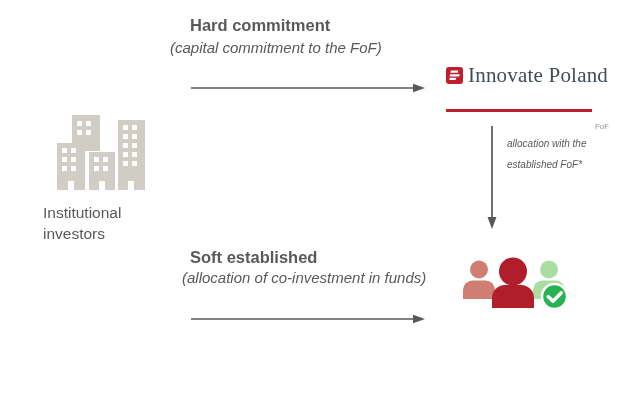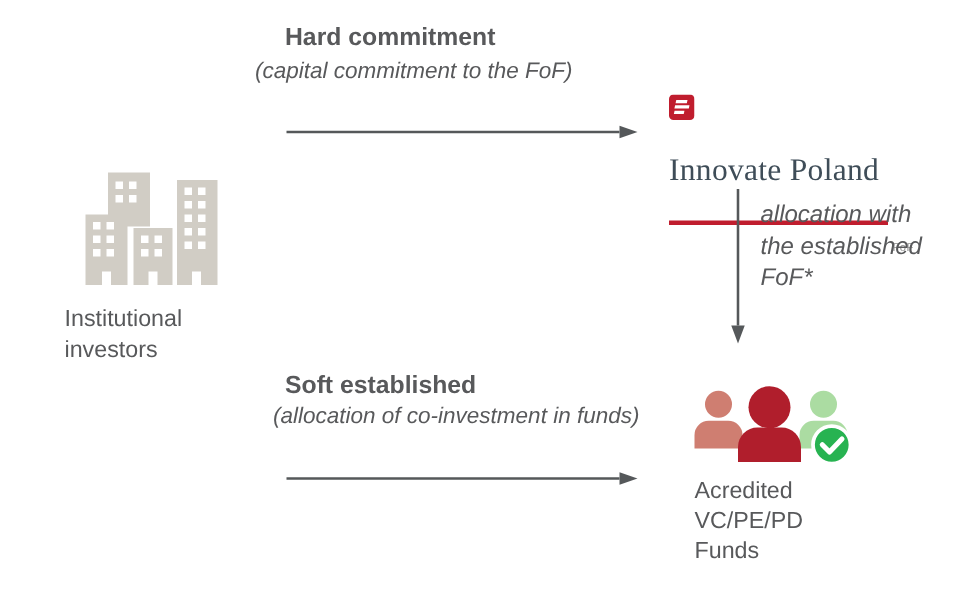--- a/index.html
+++ b/index.html
@@ -18,25 +18,25 @@
   .canvas{
     position:relative;width:644px;height:400px;background:#ffffff;overflow:hidden;
     font-family:"Liberation Sans", sans-serif;color:var(--text-gray);
   }
   .abs{position:absolute;}
   .center{text-align:left;}
   .commit-title{font-weight:bold;font-size:16.5px;line-height:22px;color:var(--text-gray);}
   .commit-sub{font-size:15px;line-height:20px;color:var(--text-gray);font-style:italic;}
   .label{font-size:15.5px;line-height:21px;color:var(--text-gray);}
   .funds-label{font-size:15.5px;line-height:20px;color:var(--text-gray);}
-  .alloc-label{font-style:italic;font-size:16px;line-height:21px;color:var(--text-gray);}
+  .alloc-label{font-style:italic;font-size:10px;line-height:21px;color:var(--text-gray);}
   .arrow line{stroke:var(--arrow-gray);stroke-width:1.7;}
   .arrow polygon{fill:var(--arrow-gray);}
   .logo{display:flex;flex-direction:column;}
-  .logo-row{display:flex;align-items:flex-start;gap:21px;flex-direction:column;}
+  .logo-row{display:flex;align-items:center;gap:5px;}
   .logo-name{
     font-family:"Liberation Serif", serif;font-size:21px;line-height:24px;
     color:var(--logo-navy);white-space:nowrap;letter-spacing:0.2px;
   }
   .logo-bar-row{display:flex;align-items:center;margin-top:3px;}
   .logo-bar{width:146px;height:3.5px;background:var(--brand-red);}
   .logo-sub{font-size:7.5px;color:var(--logo-sub-gray);margin-left:3px;letter-spacing:0.3px;margin-top:32px;}
   .building{fill:var(--building-taupe);}
   .window{fill:#ffffff;}
   .person-salmon{fill:var(--salmon-person);}
@@ -136,21 +136,20 @@
     <g>
       <circle class="person-red" cx="61" cy="19.5" r="14"></circle>
       <path class="person-red" d="M40,56 v-10 a13,13 0 0 1 13,-13 h16 a13,13 0 0 1 13,13 v10 z"></path>
     </g>
 
     <g>
       <circle class="badge-circle" cx="102.5" cy="44.5" r="12.5"></circle>
       <path class="badge-check" d="M96.2,44.5 l4.8,4.8 l8.3,-8.6"></path>
     </g>
   </svg>
-  <div class="abs center funds-label" style="left:463px;top:318px;width:100px;">Acredited VC/PE/PD Funds</div>
 
   <div class="abs center commit-title" style="left:190px;top:246px;width:235px;">Soft established</div>
   <div class="abs center commit-sub" style="left:182px;top:268px;width:250px;">(allocation of co-investment in funds)</div>
   <svg class="abs arrow" style="left:190px;top:313px;" width="236" height="12" viewBox="0 0 236 12" aria-hidden="true">
     <line x1="1" y1="6" x2="223" y2="6"></line>
     <polygon points="223,1.8 235,6 223,10.2"></polygon>
   </svg>
 
 </div>
 

